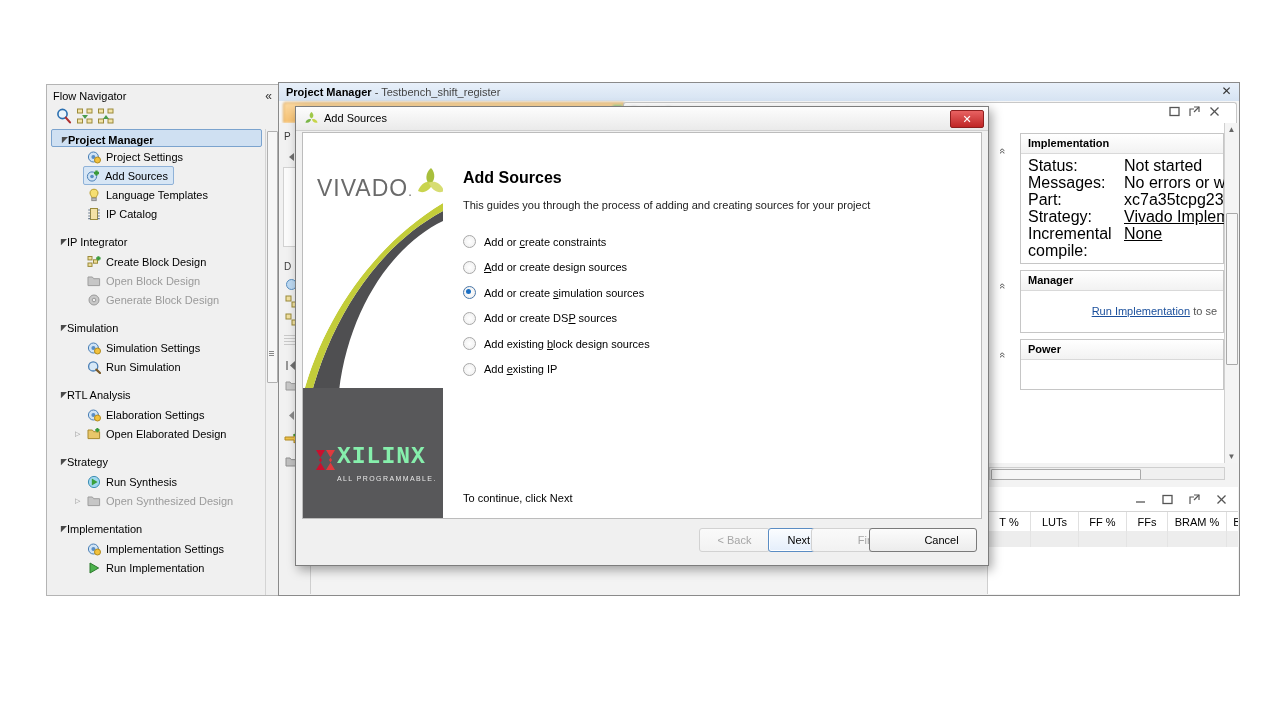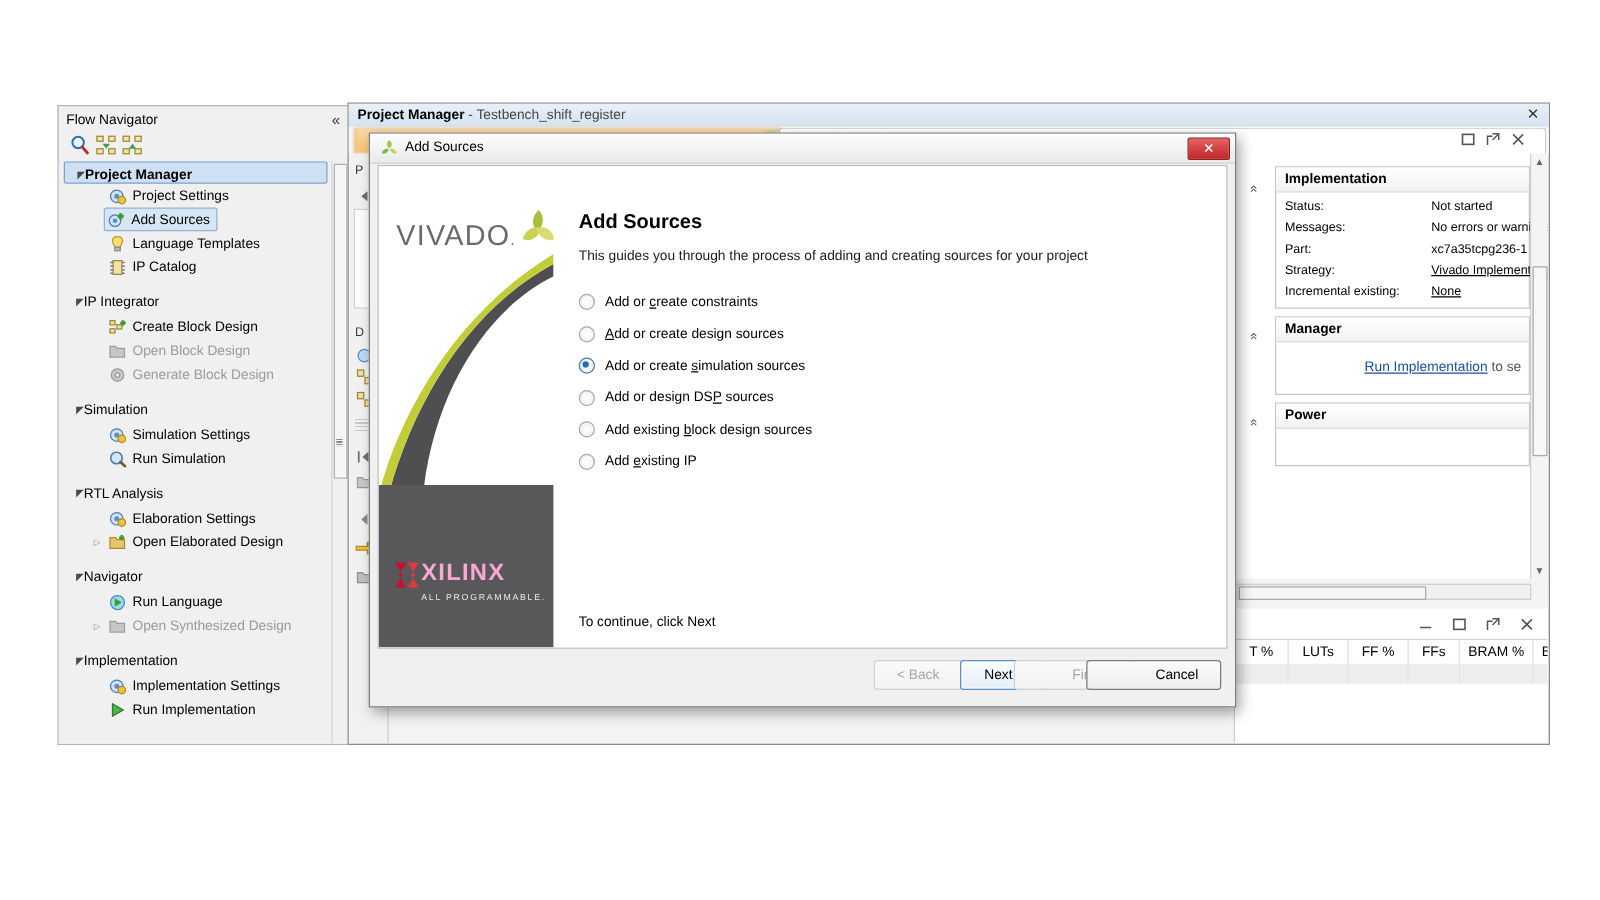--- a/index.html
+++ b/index.html
@@ -62,21 +62,21 @@
             border-right:1px solid #cfcfcf;overflow:hidden;}
   .lp-txt{position:absolute;font-size:10px;color:#3a3a3a;}
 
   
   .rpanel{position:absolute;right:1px;top:40px;width:250px;height:340px;background:#ffffff;
           border-left:1px solid #cfcfcf;overflow:hidden;}
   .sect{position:relative;margin:6px 14px 0 32px;background:#fff;border:1px solid #c6c6c6;}
   .sect-h{height:19px;line-height:19px;padding-left:7px;font-weight:bold;font-size:11px;
           background:linear-gradient(#ffffff,#f2f2f2);border-bottom:1px solid #d9d9d9;}
   .chev{position:absolute;left:12px;font-size:11px;color:#555;cursor:pointer;}
-  .kv{display:flex;font-size:10px;line-height:17px;padding-left:7px;gap:21px;}
+  .kv{display:flex;font-size:16px;line-height:17px;padding-left:7px;}
   .kv .k{width:96px;flex:none;color:#000;}
   .kv .v{color:#000;white-space:nowrap;}
   .lnk{color:#1a4f9c;text-decoration:underline;cursor:pointer;}
   .rsb{position:absolute;right:1px;top:40px;width:13px;height:340px;background:#f4f4f4;
        border-left:1px solid #d0d0d0;}
   .rsb .arr{position:absolute;left:2px;width:9px;height:9px;color:#666;font-size:8px;text-align:center;}
   .rsb .thumb{position:absolute;left:1px;top:90px;width:10px;height:150px;background:#f7f7f7;
               border:1px solid #a9a9a9;border-radius:1px;}
   .hsb{position:absolute;right:14px;top:384px;width:236px;height:13px;background:#f0f0f0;
        border:1px solid #cfcfcf;box-sizing:border-box;}
@@ -105,22 +105,22 @@
          background:linear-gradient(#e86262,#bf2626);border:1px solid #8e1f1f;color:#fff;
          font-size:11px;font-weight:bold;text-align:center;line-height:16px;cursor:pointer;}
   .dlg-body{position:absolute;left:6px;top:25px;right:6px;bottom:46px;background:#ffffff;
             border:1px solid #bcbcbc;overflow:hidden;}
   .banner{position:absolute;left:0;top:0;width:140px;bottom:0;background:#ffffff;overflow:hidden;}
   .vlogo{position:absolute;left:14px;top:42px;font-size:23px;letter-spacing:1px;color:#6a6a6a;
          font-family:"Liberation Sans",sans-serif;}
   .vdot{font-size:13px;}
   .leaf{position:absolute;}
   .xbox{position:absolute;left:0;bottom:0;width:140px;height:130px;background:#58585a;}
-  .xname{position:absolute;left:34px;bottom:48px;color:#f9a8d4;font-size:19px;font-weight:bold;
-         letter-spacing:1px;}
+  .xname{position:absolute;left:34px;bottom:48px;color:#86efac;font-size:23px;font-weight:bold;
+         letter-spacing:1px;font-family:Liberation Mono, monospace;}
   .xsub{position:absolute;left:34px;bottom:36px;color:#e8e8e8;font-size:7px;letter-spacing:1.4px;}
   .xmark{position:absolute;left:12px;bottom:47px;width:22px;height:22px;}
   .content{position:absolute;left:140px;top:0;right:0;bottom:0;background:#fff;}
   .dtitle{position:absolute;left:20px;top:36px;font-size:16px;font-weight:bold;}
   .dsub{position:absolute;left:20px;top:66px;font-size:11px;color:#1a1a1a;}
   .opts{position:absolute;left:20px;top:96px;}
   .opt{display:flex;align-items:center;height:25.5px;gap:8px;cursor:pointer;font-size:11px;}
   .radio{width:11px;height:11px;border-radius:50%;border:1px solid #a8a8a8;
          background:radial-gradient(#ffffff,#ededed);flex:none;position:relative;}
   .radio.on{border-color:#4b77a8;}
@@ -283,29 +283,29 @@
           <svg viewBox="0 0 14 14" class="mi">
             <path d="M1 3 h4.4 l1.3 1.7 H12.6 V11.6 H1 Z" fill="#e8c76a" stroke="#a98a2e"></path>
             <path d="M10.4 1 v4.2 M8.3 3.1 h4.2" stroke="#3a9a3a" stroke-width="2" fill="none"></path>
           </svg>
           <span>Open Elaborated Design</span>
         </div>
         <div style="height: 9px;"></div>
         <div>
           <div class="grp plain">
             <span class="tri" style="transform: rotate(180deg); display: inline-block;">◢</span>
-            <span>Navigator</span>
+            <span>Strategy</span>
           </div>
         </div>
         <div class="item">
           <svg viewBox="0 0 14 14" class="mi">
             <circle cx="7" cy="7" r="5.6" fill="#9fd8ef" stroke="#3f8fb5"></circle>
             <path d="M4.8 3.6 L10.6 7 L4.8 10.4 Z" fill="#3aa03a"></path>
           </svg>
-          <span>Run Language</span>
+          <span>Run Synthesis</span>
         </div>
         <div class="item dim">
           <span class="exp">▷</span>
           <svg viewBox="0 0 14 14" class="mi">
             <path d="M1 3 h4.4 l1.3 1.7 H12.6 V11.6 H1 Z" fill="#c6c6c6" stroke="#9d9d9d"></path>
           </svg>
           <span>Open Synthesized Design</span>
         </div>
         <div style="height: 9px;"></div>
         <div>
@@ -424,21 +424,21 @@
                 </div>
                 <div class="kv">
                   <div class="k">Part:</div>
                   <div class="v">xc7a35tcpg236-1</div>
                 </div>
                 <div class="kv">
                   <div class="k">Strategy:</div>
                   <div class="v lnk">Vivado Implementation D</div>
                 </div>
                 <div class="kv">
-                  <div class="k">Incremental existing:</div>
+                  <div class="k">Incremental compile:</div>
                   <div class="v lnk">None</div>
                 </div>
               </div>
             </div>
           </div>
           <div style="position: relative;">
             <div class="chev" style="transform: rotate(90deg); top: 10px;">«</div>
             <div class="sect">
               <div class="sect-h">Manager</div>
               <div style="padding: 3px 0px 4px; height: 34px; position: relative;">
@@ -551,21 +551,21 @@
             <div class="opt">
               <span class="radio"></span>
               <span><span></span><span class="u">A</span><span>dd or create design sources</span></span>
             </div>
             <div class="opt">
               <span class="radio on"></span>
               <span><span>Add or create </span><span class="u">s</span><span>imulation sources</span></span>
             </div>
             <div class="opt">
               <span class="radio"></span>
-              <span><span>Add or design DS</span><span class="u">P</span><span> sources</span></span>
+              <span><span>Add or create DS</span><span class="u">P</span><span> sources</span></span>
             </div>
             <div class="opt">
               <span class="radio"></span>
               <span><span>Add existing </span><span class="u">b</span><span>lock design sources</span></span>
             </div>
             <div class="opt">
               <span class="radio"></span>
               <span><span>Add </span><span class="u">e</span><span>xisting IP</span></span>
             </div>
           </div>

